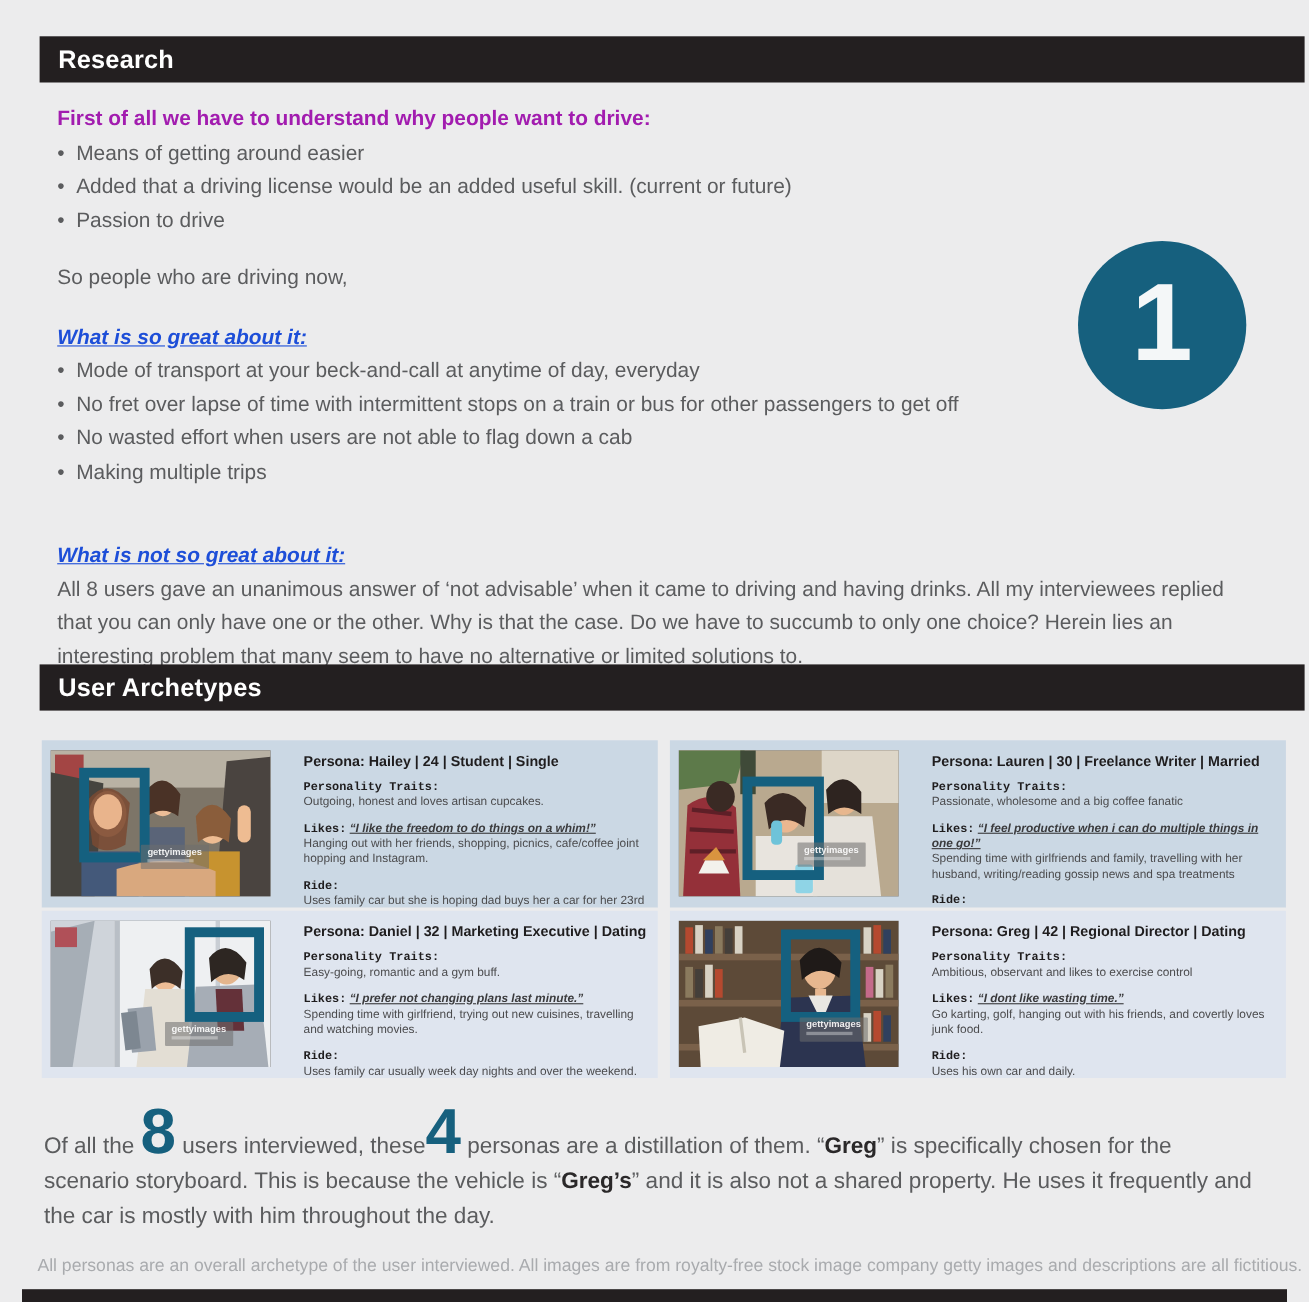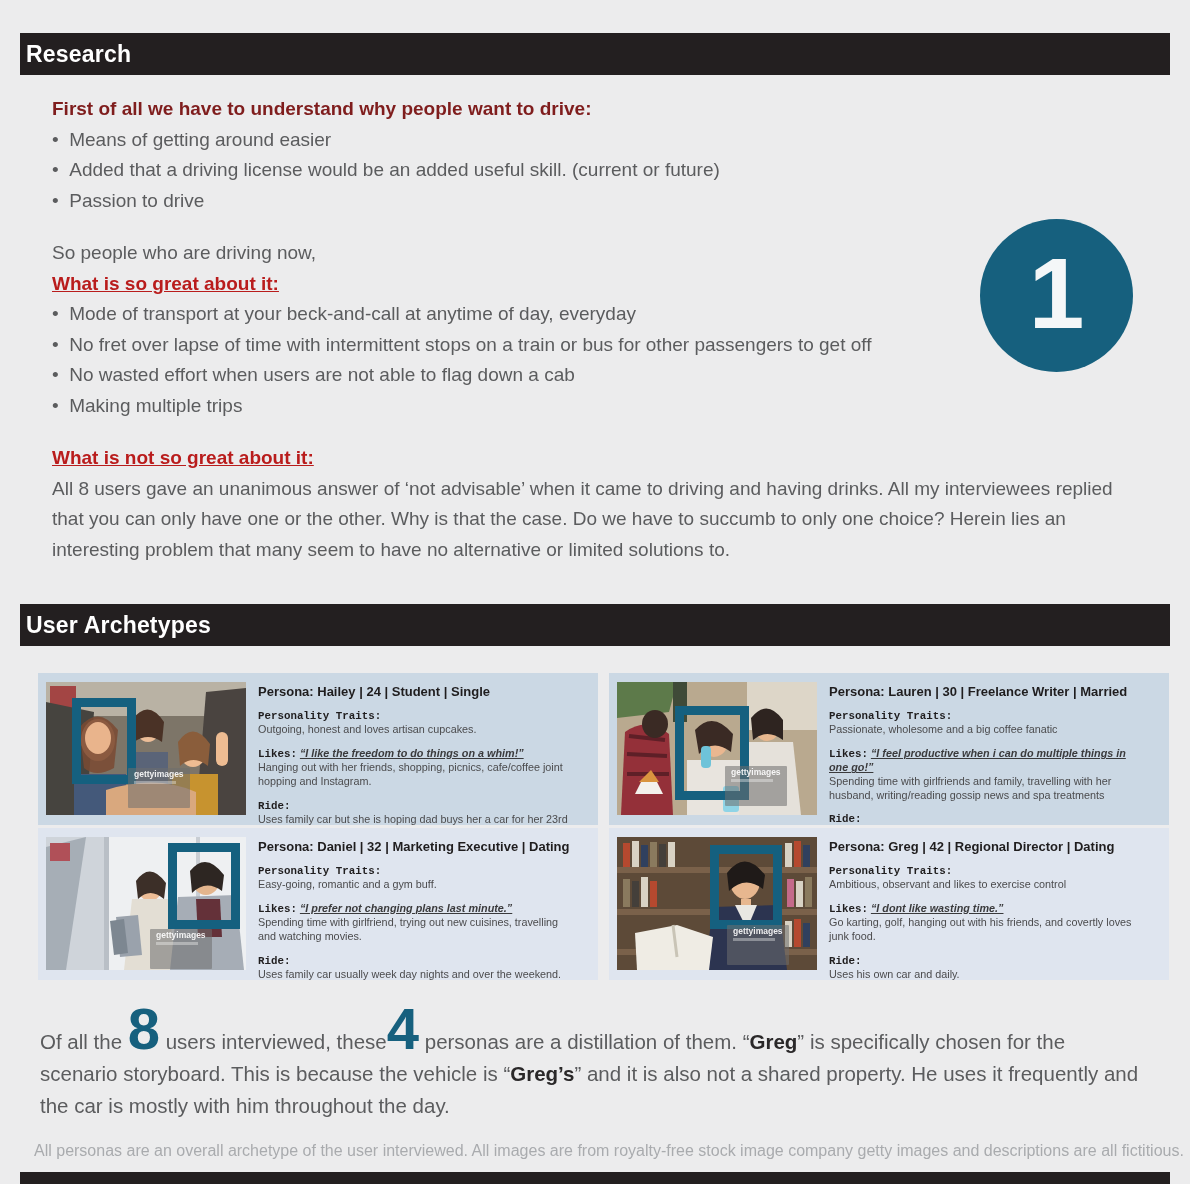--- a/index.html
+++ b/index.html
@@ -1,51 +1,51 @@
 <!DOCTYPE html>
 <html><head>
 <meta charset="utf-8">
 <style>
   html,body{margin:0;padding:0;background:#ececed;}
   #page{position:relative;width:1190px;height:1184px;background:#ececed;overflow:hidden;
         font-family:"Liberation Sans","DejaVu Sans",sans-serif;}
-  .section-bar{position:absolute;left:20px;width:1150px;height:42px;background:#231f20;
-        color:#ffffff;display:flex;align-items:center;box-sizing:border-box;padding-left:6px;}
+  .section-bar{position:absolute;left:36px;width:1150px;height:42px;background:#231f20;
+        color:#ffffff;display:flex;align-items:center;box-sizing:border-box;padding-left:17px;}
   .section-bar .bar-title{font-size:23px;font-weight:bold;letter-spacing:.2px;}
   #bar-research{top:33px;}
   #bar-archetypes{top:604px;}
   #bar-bottom{position:absolute;left:20px;top:1172px;width:1150px;height:12px;background:#231f20;}
 
   
   #research-block{position:absolute;left:52px;top:94px;width:1100px;color:#5b5c5e;
         font-size:19px;line-height:30.5px;}
-  .intro-heading{color:#7f1d1d;font-weight:bold;}
-  .teal-sub{color:#b91c1c;font-weight:bold;text-decoration:underline;}
+  .intro-heading{color:#a21caf;font-weight:bold;}
+  .teal-sub{color:#1d4ed8;font-weight:bold;font-style:italic;text-decoration:underline;margin-top:24px;}
   .bullet::before{content:"\2022\00a0\00a0";color:#5b5c5e;}
   .spacer22{height:22px;}
   .para{width:1095px;}
 
   
   #step-circle{position:absolute;left:980px;top:219px;width:153px;height:153px;border-radius:50%;
         background:#16607e;display:flex;align-items:center;justify-content:center;}
   #step-circle .step-num{color:#f4f7f8;font-size:100px;font-weight:bold;line-height:1;margin-top:-6px;}
 
   
   #cards{position:absolute;left:38px;top:673px;width:1131px;display:grid;
         grid-template-columns:560px 560px;grid-column-gap:11px;grid-row-gap:3px;}
   .card{height:152px;display:flex;box-sizing:border-box;padding:9px 8px 9px 8px;}
   .card.row-top{background:#cbd8e4;}
   .card.row-bottom{background:#dfe5ef;}
   .photo{position:relative;width:200px;height:133px;flex:0 0 200px;overflow:hidden;background:#888;}
   .photo svg{display:block;}
   .focus-frame{position:absolute;border:9px solid #15607f;box-sizing:border-box;}
   .watermark{position:absolute;background:rgba(110,110,110,.55);color:rgba(255,255,255,.9);
-        font-size:8.5px;font-weight:bold;padding:2px 6px 24px 6px;border-radius:1px;line-height:9px;text-align:center;}
+        font-size:8.5px;font-weight:bold;padding:2px 6px 6px 6px;border-radius:1px;line-height:9px;text-align:center;}
   .watermark .wm-sub{display:block;width:42px;height:3px;margin-top:2px;background:rgba(255,255,255,.35);}
-  .card-text{margin-left:12px;width:318px;color:#4b4b4d;font-size:10.8px;line-height:13.6px;}
+  .card-text{margin-left:30px;width:318px;color:#4b4b4d;font-size:10.8px;line-height:13.6px;}
   .card-title{color:#1f1d1e;font-size:13px;font-weight:bold;margin:3px 0 10px 0;}
   .lbl{color:#1f1d1e;font-weight:bold;font-family:Liberation Mono, monospace;}
   .quote{color:#3a3a3c;font-weight:bold;font-style:italic;text-decoration:underline;text-align:right;}
   .pt-block{margin-bottom:10px;}
 
   
   #summary{position:absolute;left:40px;top:1000px;width:1105px;color:#5b5c5e;font-size:20.5px;
         line-height:32px;padding-top:26px;}
   .big-num{color:#16607e;font-size:58px;font-weight:bold;line-height:0;}
   .bold-name{color:#2a2829;font-weight:bold;}

